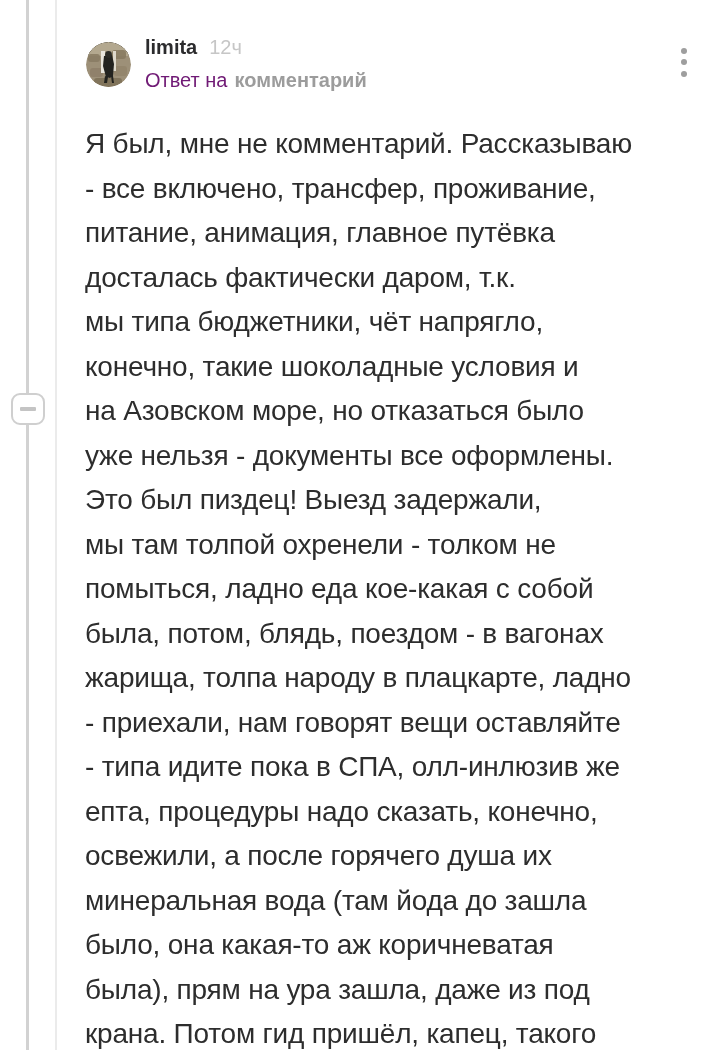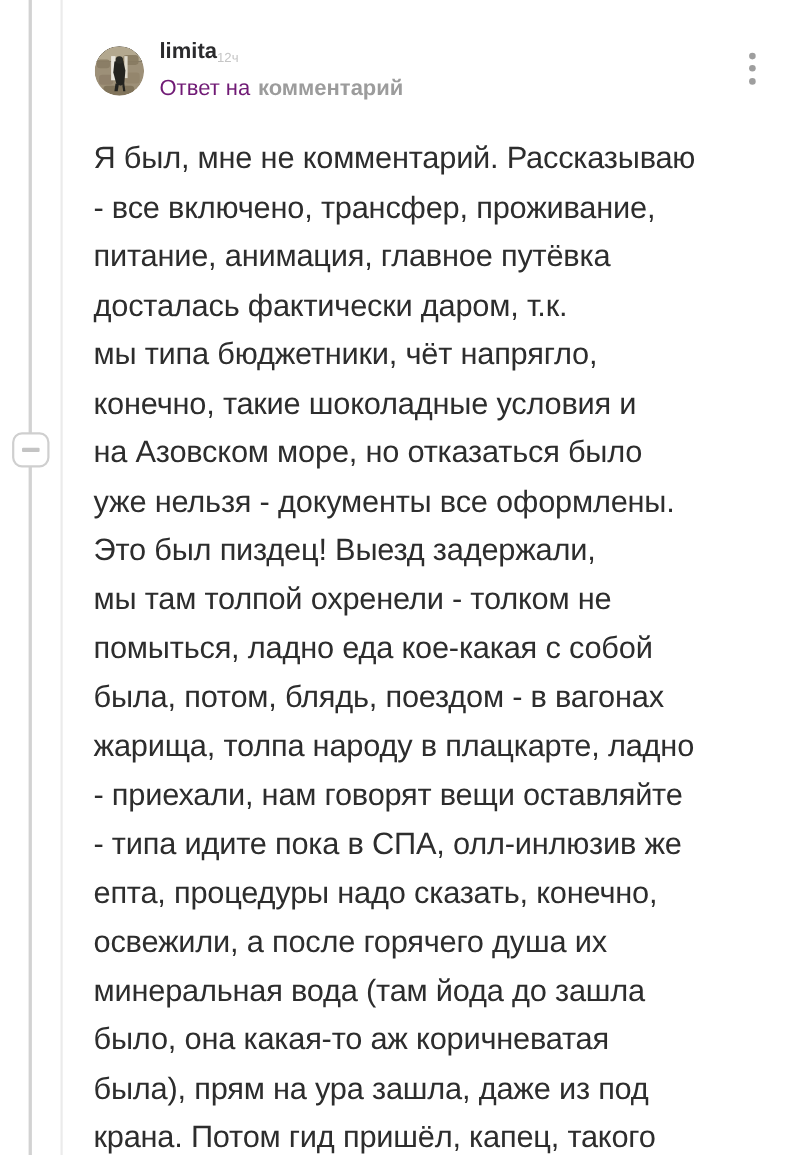--- a/index.html
+++ b/index.html
@@ -65,31 +65,32 @@
     width: 45px;
     height: 45px;
     border-radius: 50%;
     overflow: hidden;
   }
   .header-row1 {
     position: absolute;
     left: 145px;
     top: 36px;
     display: flex;
-    align-items: flex-end;
+    align-items: flex-start;
     white-space: nowrap;
   }
   .username {
     font-size: 20px;
     font-weight: bold;
     color: #2b2b2d;
   }
   .timestamp {
-    font-size: 12px;
+    font-size: 20px;
     color: #c6c6c6;
+    margin-left: 12px;
   }
   .header-row2 {
     position: absolute;
     left: 145px;
     top: 69px;
     display: flex;
     align-items: baseline;
     white-space: nowrap;
   }
   .reply-prefix {

